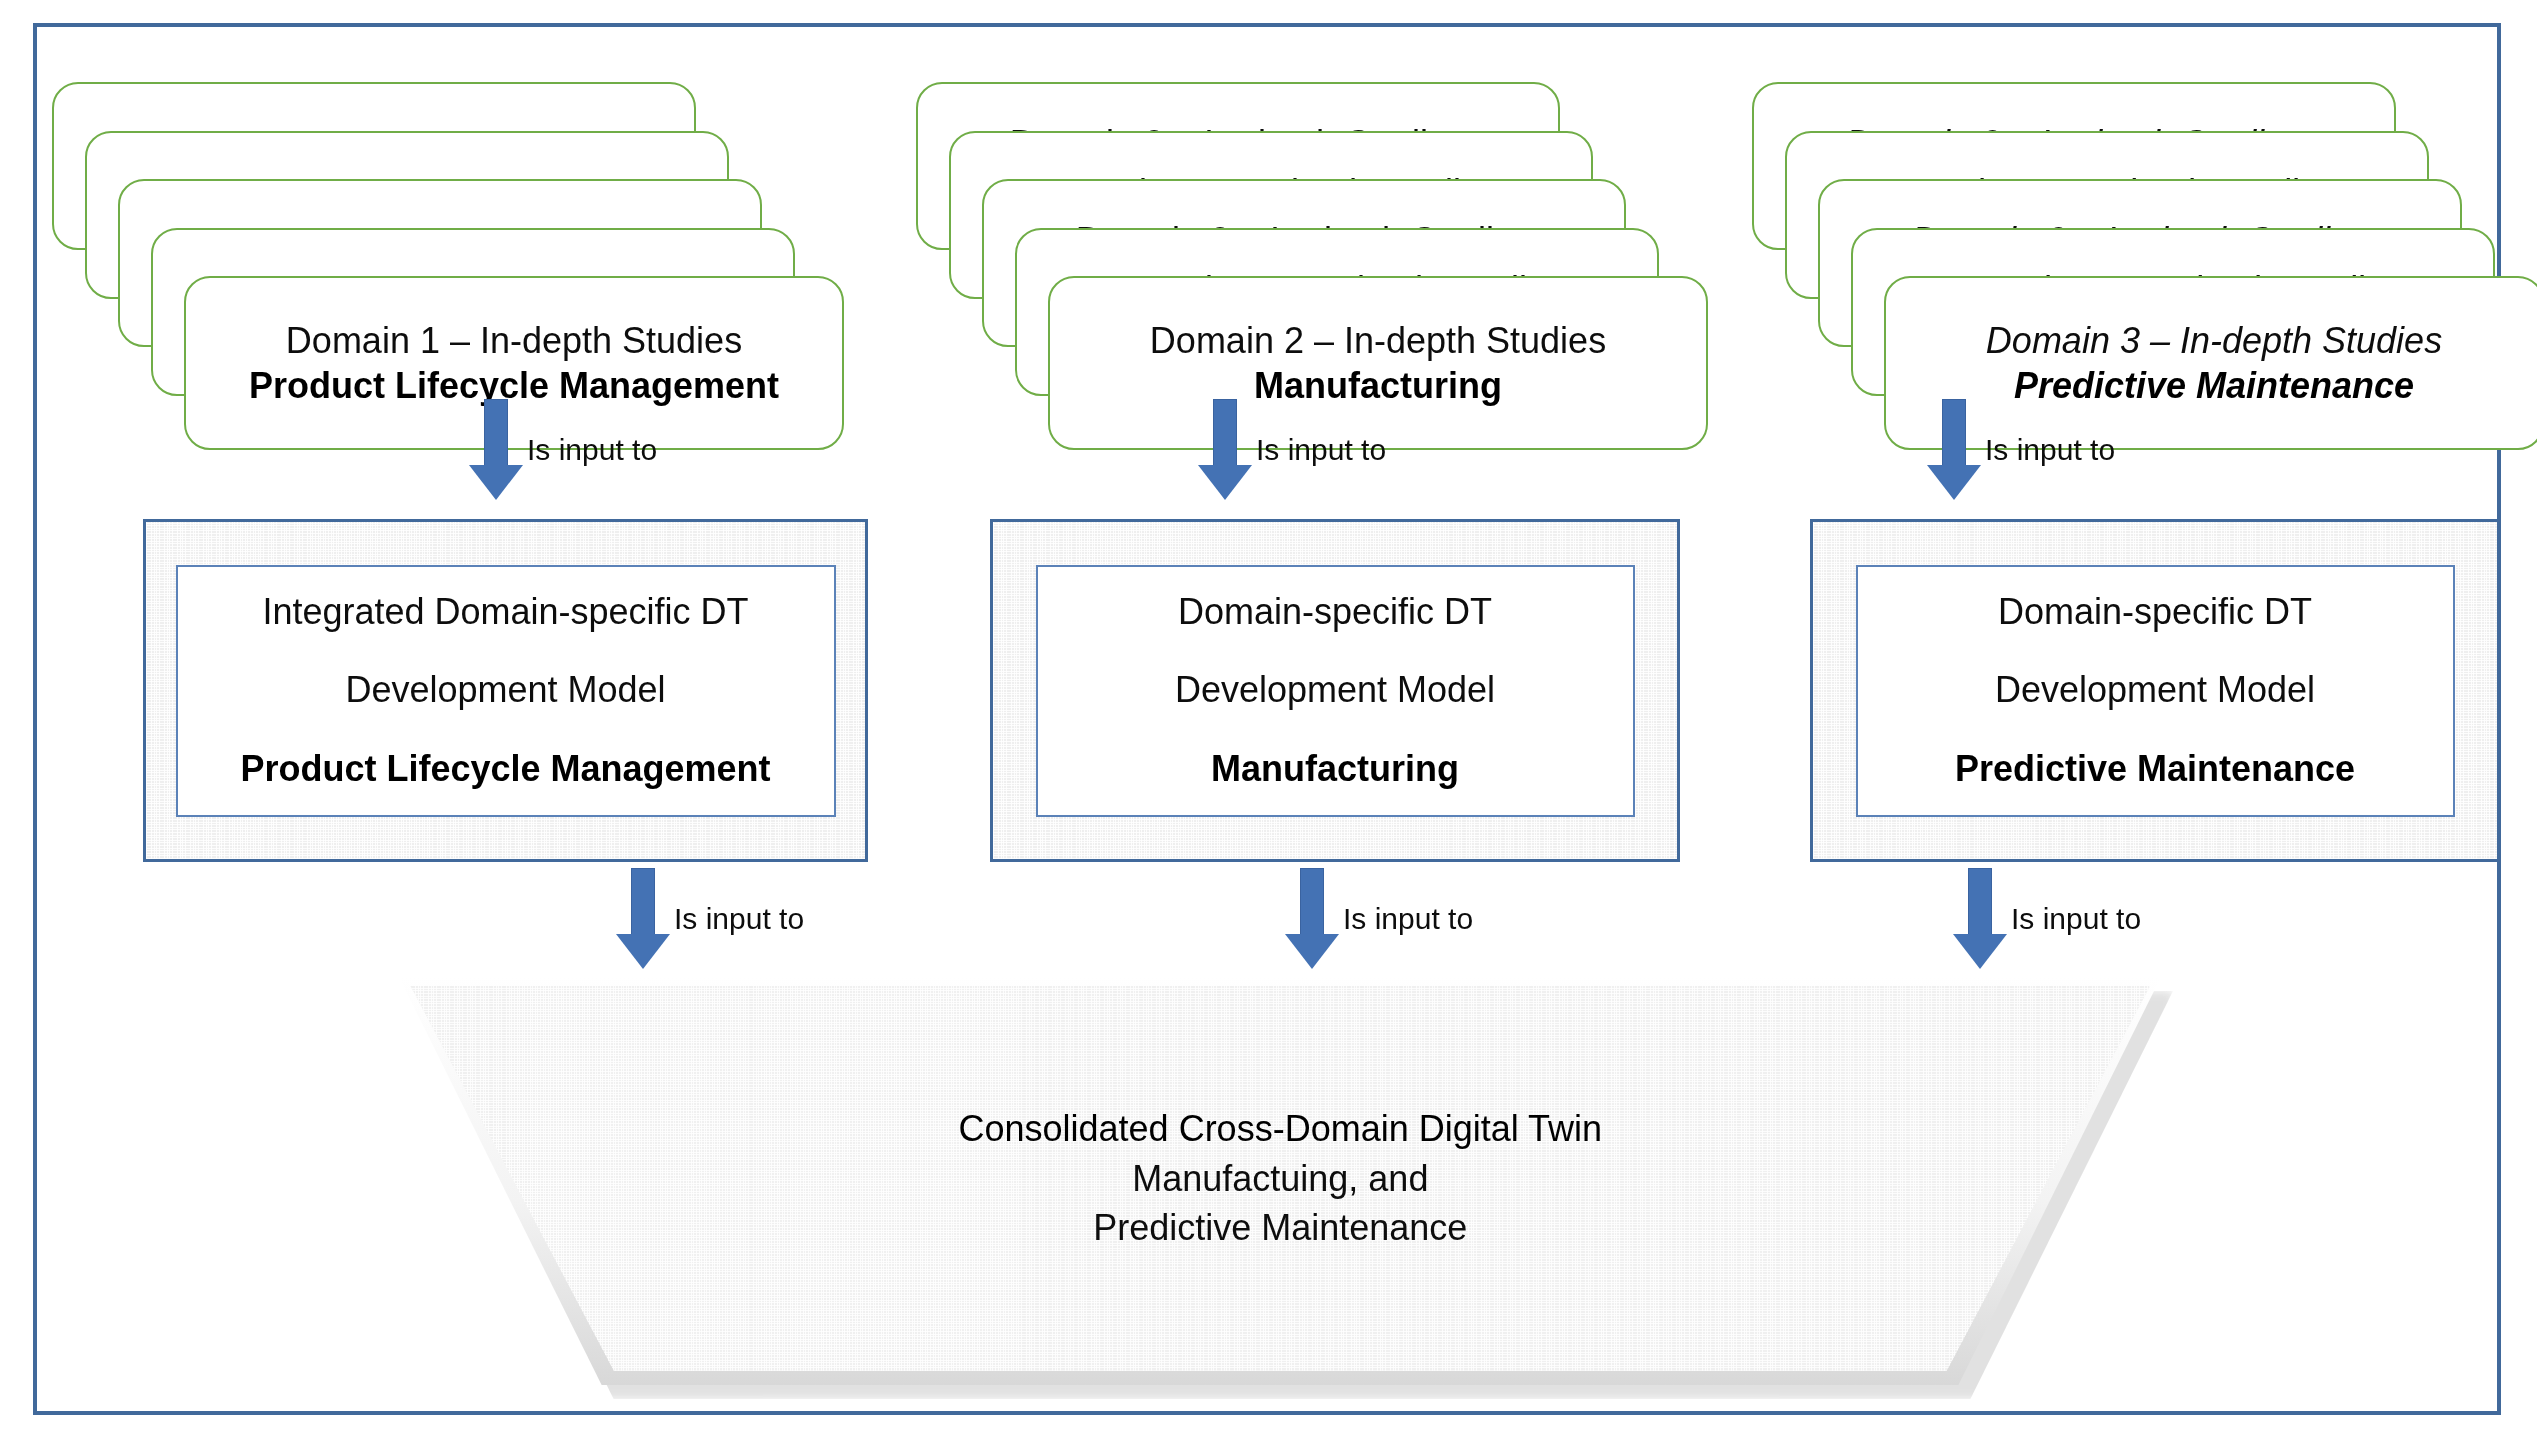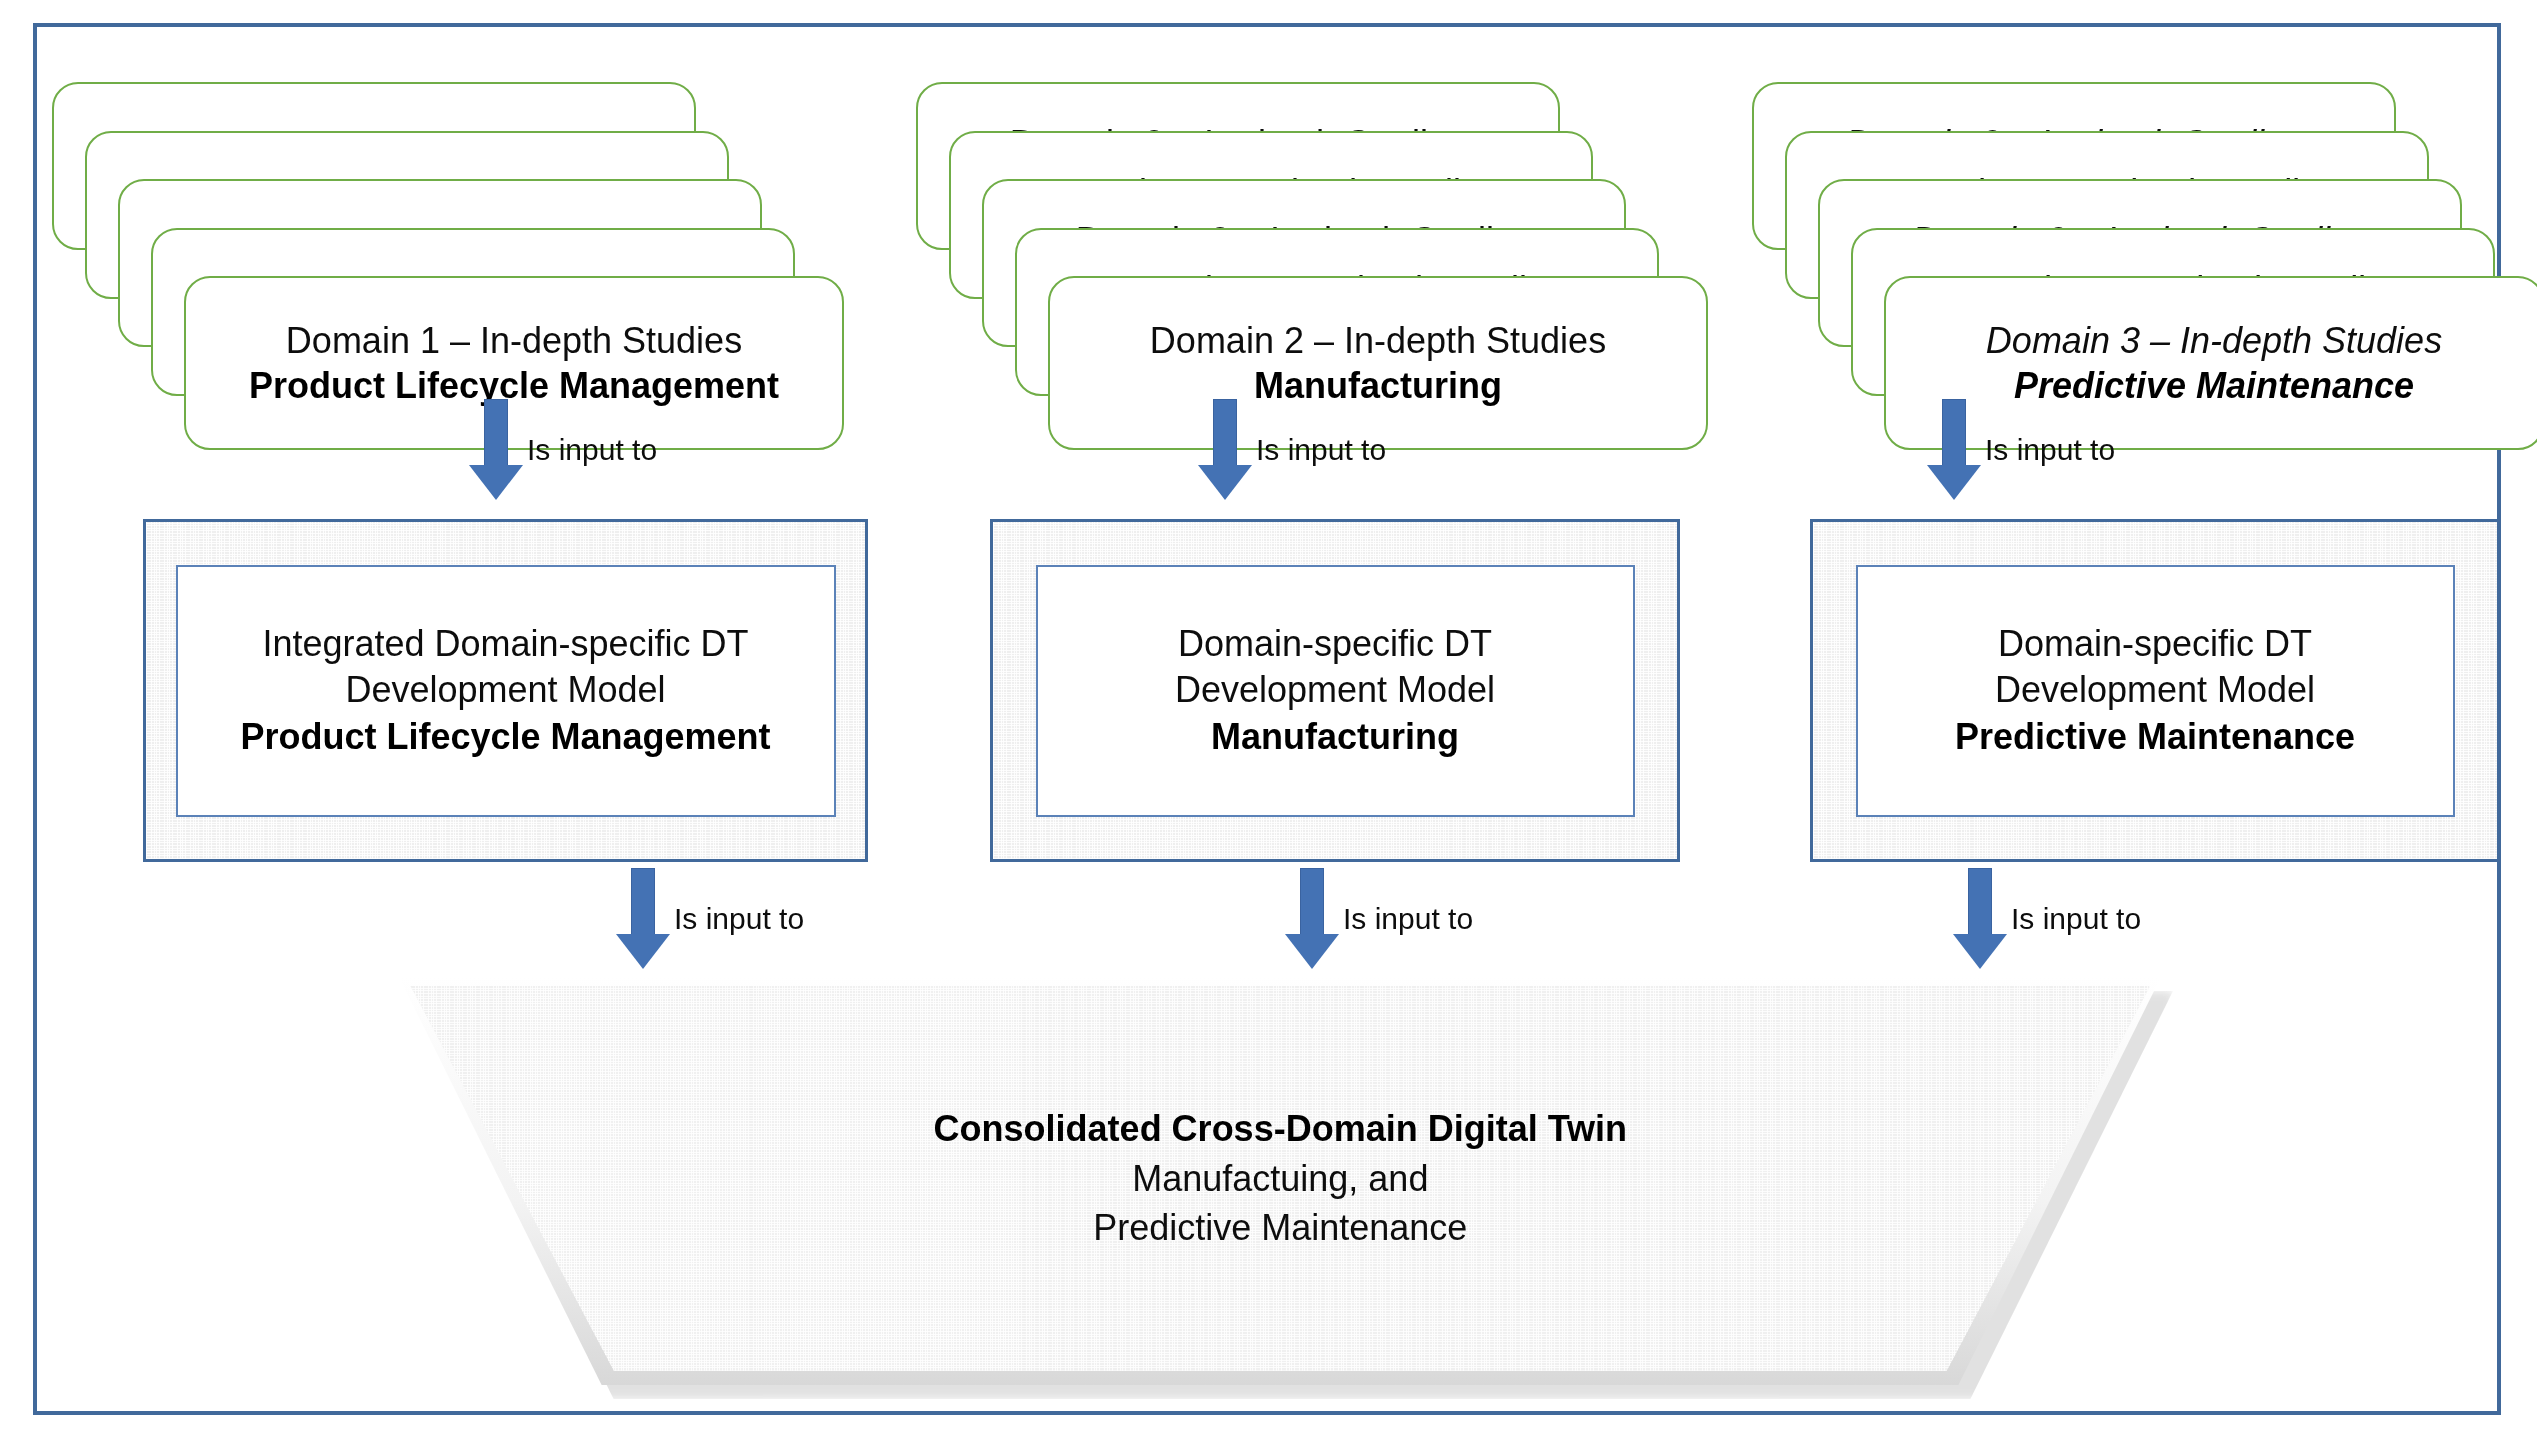--- a/index.html
+++ b/index.html
@@ -126,20 +126,21 @@
   }
   .mid-inner {
     border: 2.6px solid #5B82B8;
     background: #ffffff;
     box-sizing: border-box;
     display: flex;
     flex-direction: column;
     align-items: center;
     justify-content: center;
     text-align: center;
+    gap: 32px;
   }
   .mid-line {
     font-size: 36px;
     color: #0d0d0d;
     line-height: 1.28;
     white-space: nowrap;
   }
   .mid-line.bold {
     font-weight: bold;
     color: #000000;
@@ -189,21 +190,21 @@
     align-items: center;
     justify-content: center;
   }
   .trap-line {
     font-size: 36px;
     color: #0d0d0d;
     line-height: 1.37;
     white-space: nowrap;
     text-align: center;
   }
-  .trap-line b { font-weight: bold; color: #000; }
+  .trap-line b { font-weight: normal; color: #000; }
 </style>
 </head>
 <body>
 
 <div id="canvas">
 
   <div class="outer-frame"></div>
 
   <div class="stack" style="left:52px; top:48px;">
     <div class="stack-card" style="left:0px;   top:0px;"></div>

